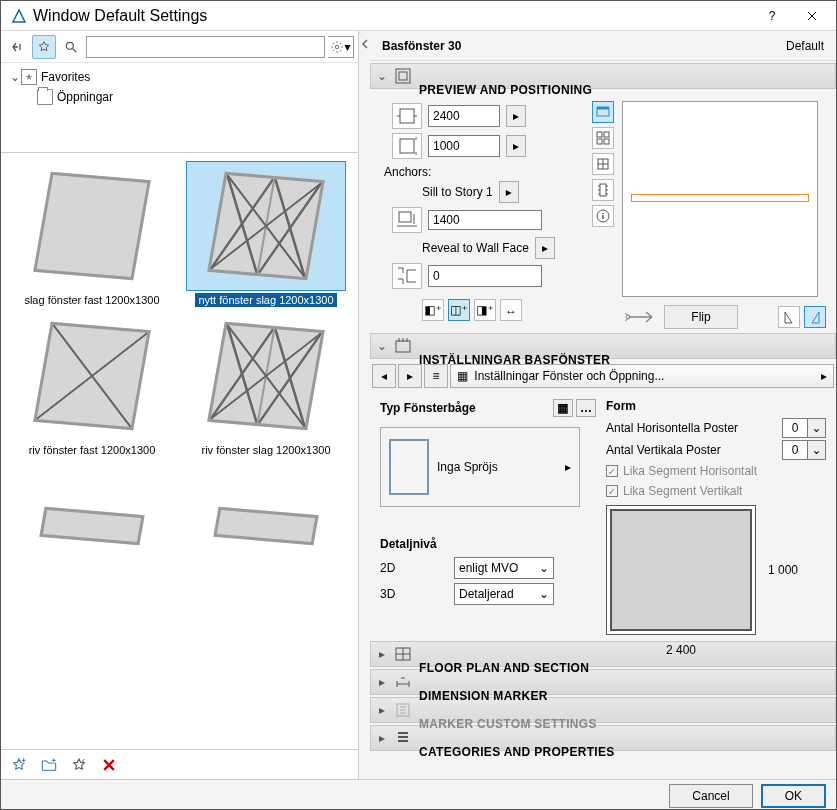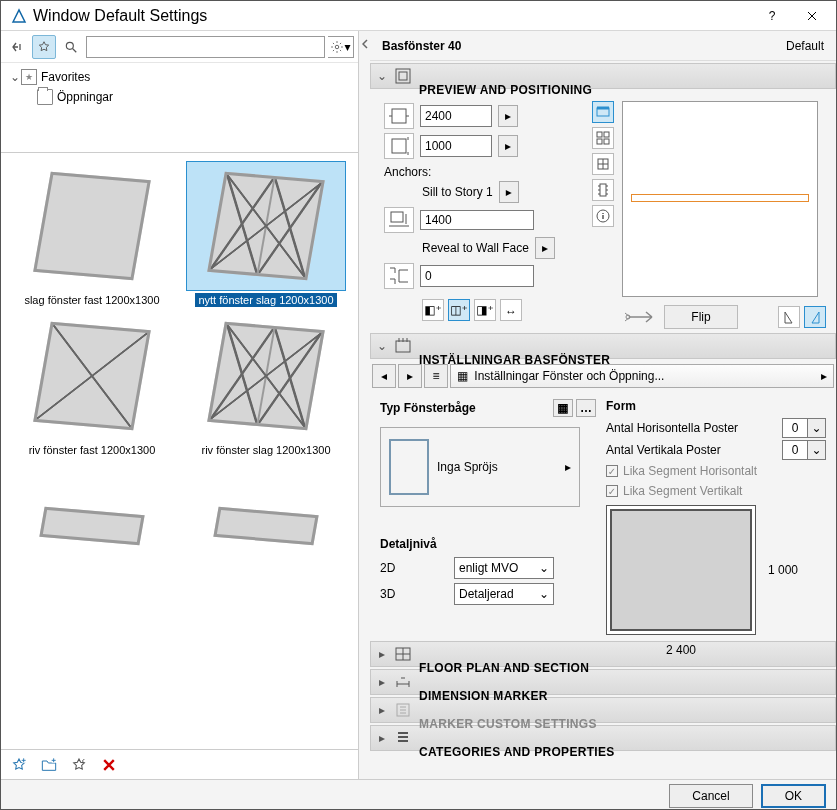--- a/index.html
+++ b/index.html
@@ -53,21 +53,21 @@
   .r-header{ height:30px; display:flex; align-items:center; padding:0 12px; justify-content:space-between; border-bottom:1px solid #ddd;}
   .r-header .name{ font-weight:bold;}
   
   .section-h{ height:26px; background:linear-gradient(#e9e9e9,#dadada); border:1px solid #c7c7c7; display:flex; align-items:center; padding:0 6px; gap:8px; margin:2px 0;}
   .section-h .chev{ width:10px; display:flex; align-items:center; justify-content:center; color:#555;}
   .section-h .title{ font-weight:bold; letter-spacing:.3px;margin-top:27px;}
   .section-h.disabled{ color:#888;}
   
   .prev-body{ display:flex; padding:10px 10px 0 14px; gap:6px;}
   .pv-left{ width:200px;}
-  .pv-row{ display:flex; align-items:center; height:30px; gap:6px;}
+  .pv-row{ display:flex; align-items:center; height:30px; gap:6px;margin-left:8px;}
   .glyph{ width:30px; height:26px; border:1px solid #bbb; background:#fff; display:flex; align-items:center; justify-content:center; font-size:11px;color:#555;}
   .pv-input{ width:72px; height:22px; border:1px solid #7a7a7a; padding:0 4px;}
   .play{ width:20px; height:22px; border:1px solid #aaa; background:#eee; display:flex; align-items:center; justify-content:center;}
   .anchors-lbl{ margin-top:4px; margin-bottom:2px;}
   .pv-sub{ padding-left:38px; margin:2px 0; display:flex; align-items:center; height:22px; gap:6px;}
   
   .toggles{ display:flex; gap:4px; margin:8px 0 10px 38px;}
   .tog{ width:22px; height:22px; border:1px solid #bbb; display:flex; align-items:center; justify-content:center; background:#fff;}
   .tog.active{ background:#cfe8f6; border-color:#2a8fcf;}
   
@@ -256,21 +256,21 @@
   </div>
 
   <div style="width:11px;background:#f4f4f4;display:flex;align-items:flex-start;justify-content:center;padding-top:8px;">
     <svg width="6" height="10" viewBox="0 0 6 10">
         <path d="M5 1 L1 5 L5 9" stroke="#666" fill="none" stroke-width="1.5"></path>
       </svg>
   </div>
 
   <div class="right-pane">
     <div class="r-header">
-      <span class="name">Basfönster 40</span>
+      <span class="name">Basfönster 30</span>
       <span>Default</span>
     </div>
 
     <div class="section-h">
       <span class="chev">⌄</span>
       <span>
           <svg width="16" height="16" viewBox="0 0 16 16">
             <rect x="1" y="1" width="14" height="14" fill="none" stroke="#555"></rect>
             <rect x="4" y="4" width="8" height="8" fill="none" stroke="#555"></rect>
           </svg>

